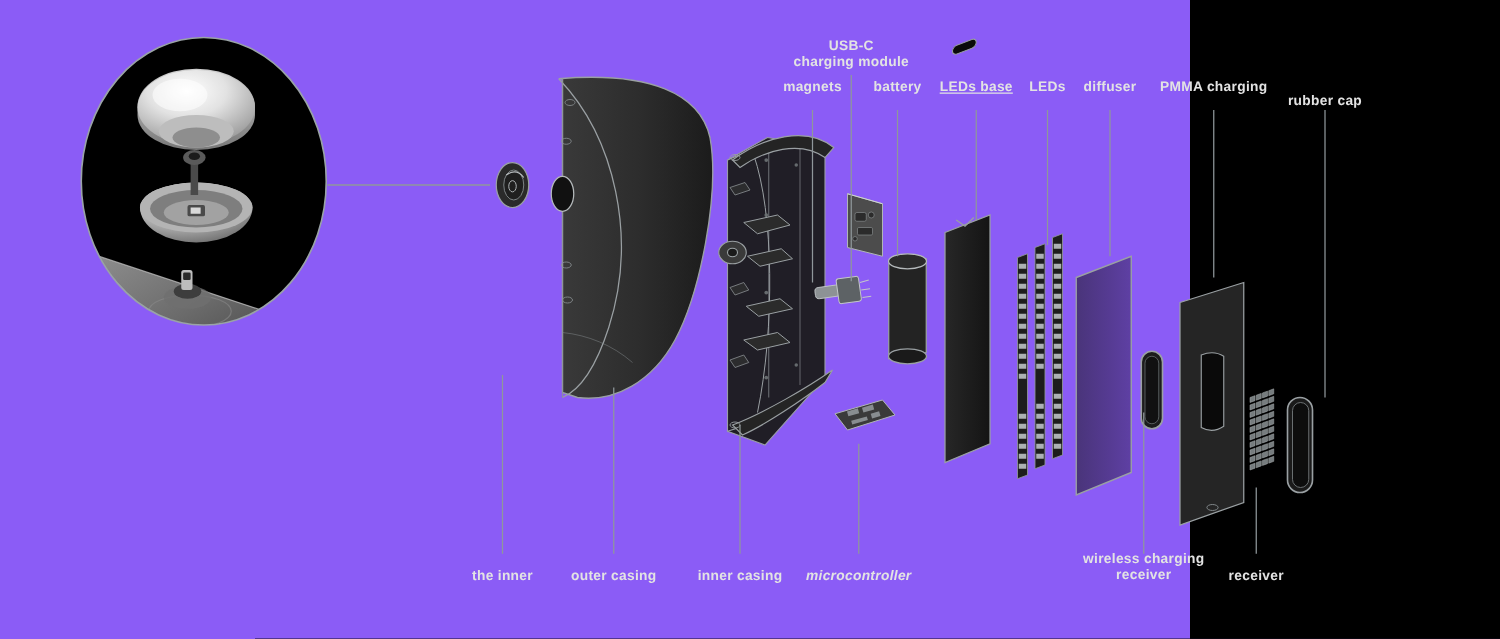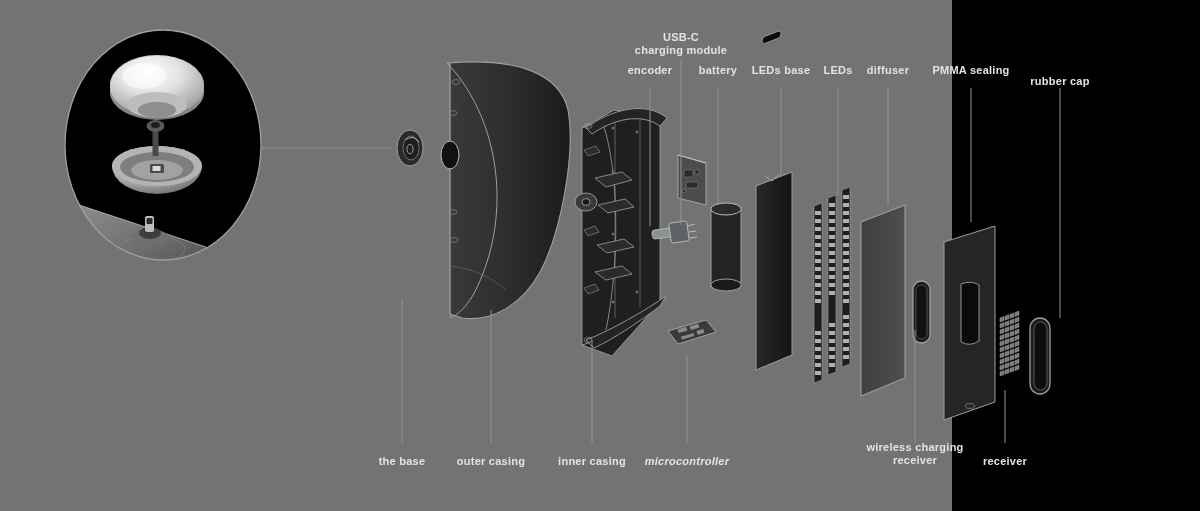--- a/index.html
+++ b/index.html
@@ -2,21 +2,21 @@
 <html><head>
 <meta charset="utf-8">
 <title>Exploded View Diagram</title>
 <style>
   html,body{margin:0;padding:0;background:#000;}
   body{
     width:1200px;height:511px;overflow:hidden;
     font-family:"Liberation Sans","DejaVu Sans",sans-serif;
     color:#d8d8d8;position:relative;
   }
-  #stage{position:absolute;inset:0;width:952px;height:511px;background:#737373;}
+  #stage{position:absolute;inset:0;width:952px;height:511px;background:#8b5cf6;}
   svg#art{position:absolute;left:0;top:0;width:1200px;height:511px;display:block;}
 
   .lbl{
     position:absolute;white-space:nowrap;
     font-size:11px;font-weight:bold;letter-spacing:.25px;
     color:#e3e3e3;line-height:13px;
   }
   .lbl.ctr{transform:translateX(-50%);text-align:center;}
 </style>
 </head>
@@ -371,44 +371,44 @@
       </g>
 
 </svg>
 
 <div id="top-labels">
       <div class="lbl ctr" style="left: 681px; top: 31px;">
         <div>USB-C</div>
         <div class="sub">charging module</div>
       </div>
       <div class="lbl ctr" style="left: 650px; top: 64px;">
-        <div>encoder</div>
+        <div>magnets</div>
       </div>
       <div class="lbl ctr" style="left: 718px; top: 64px;">
         <div>battery</div>
       </div>
-      <div class="lbl ctr" style="left: 781px; top: 64px;">
+      <div class="lbl ctr" style="left: 781px; top: 64px; text-decoration: underline;">
         <div>LEDs base</div>
       </div>
       <div class="lbl ctr" style="left: 838px; top: 64px;">
         <div>LEDs</div>
       </div>
       <div class="lbl ctr" style="left: 888px; top: 64px;">
         <div>diffuser</div>
       </div>
       <div class="lbl ctr" style="left: 971px; top: 64px;">
-        <div>PMMA sealing</div>
+        <div>PMMA charging</div>
       </div>
       <div class="lbl ctr" style="left: 1060px; top: 64px; margin-top: 11px;">
         <div>rubber cap</div>
       </div>
     </div>
 <div id="bottom-labels">
       <div class="lbl ctr" style="left: 402px; top: 455px;">
-        <div>the base</div>
+        <div>the inner</div>
       </div>
       <div class="lbl ctr" style="left: 491px; top: 455px;">
         <div>outer casing</div>
       </div>
       <div class="lbl ctr" style="left: 592px; top: 455px;">
         <div>inner casing</div>
       </div>
       <div class="lbl ctr" style="left: 687px; top: 455px; font-style: italic;">
         <div>microcontroller</div>
       </div>

